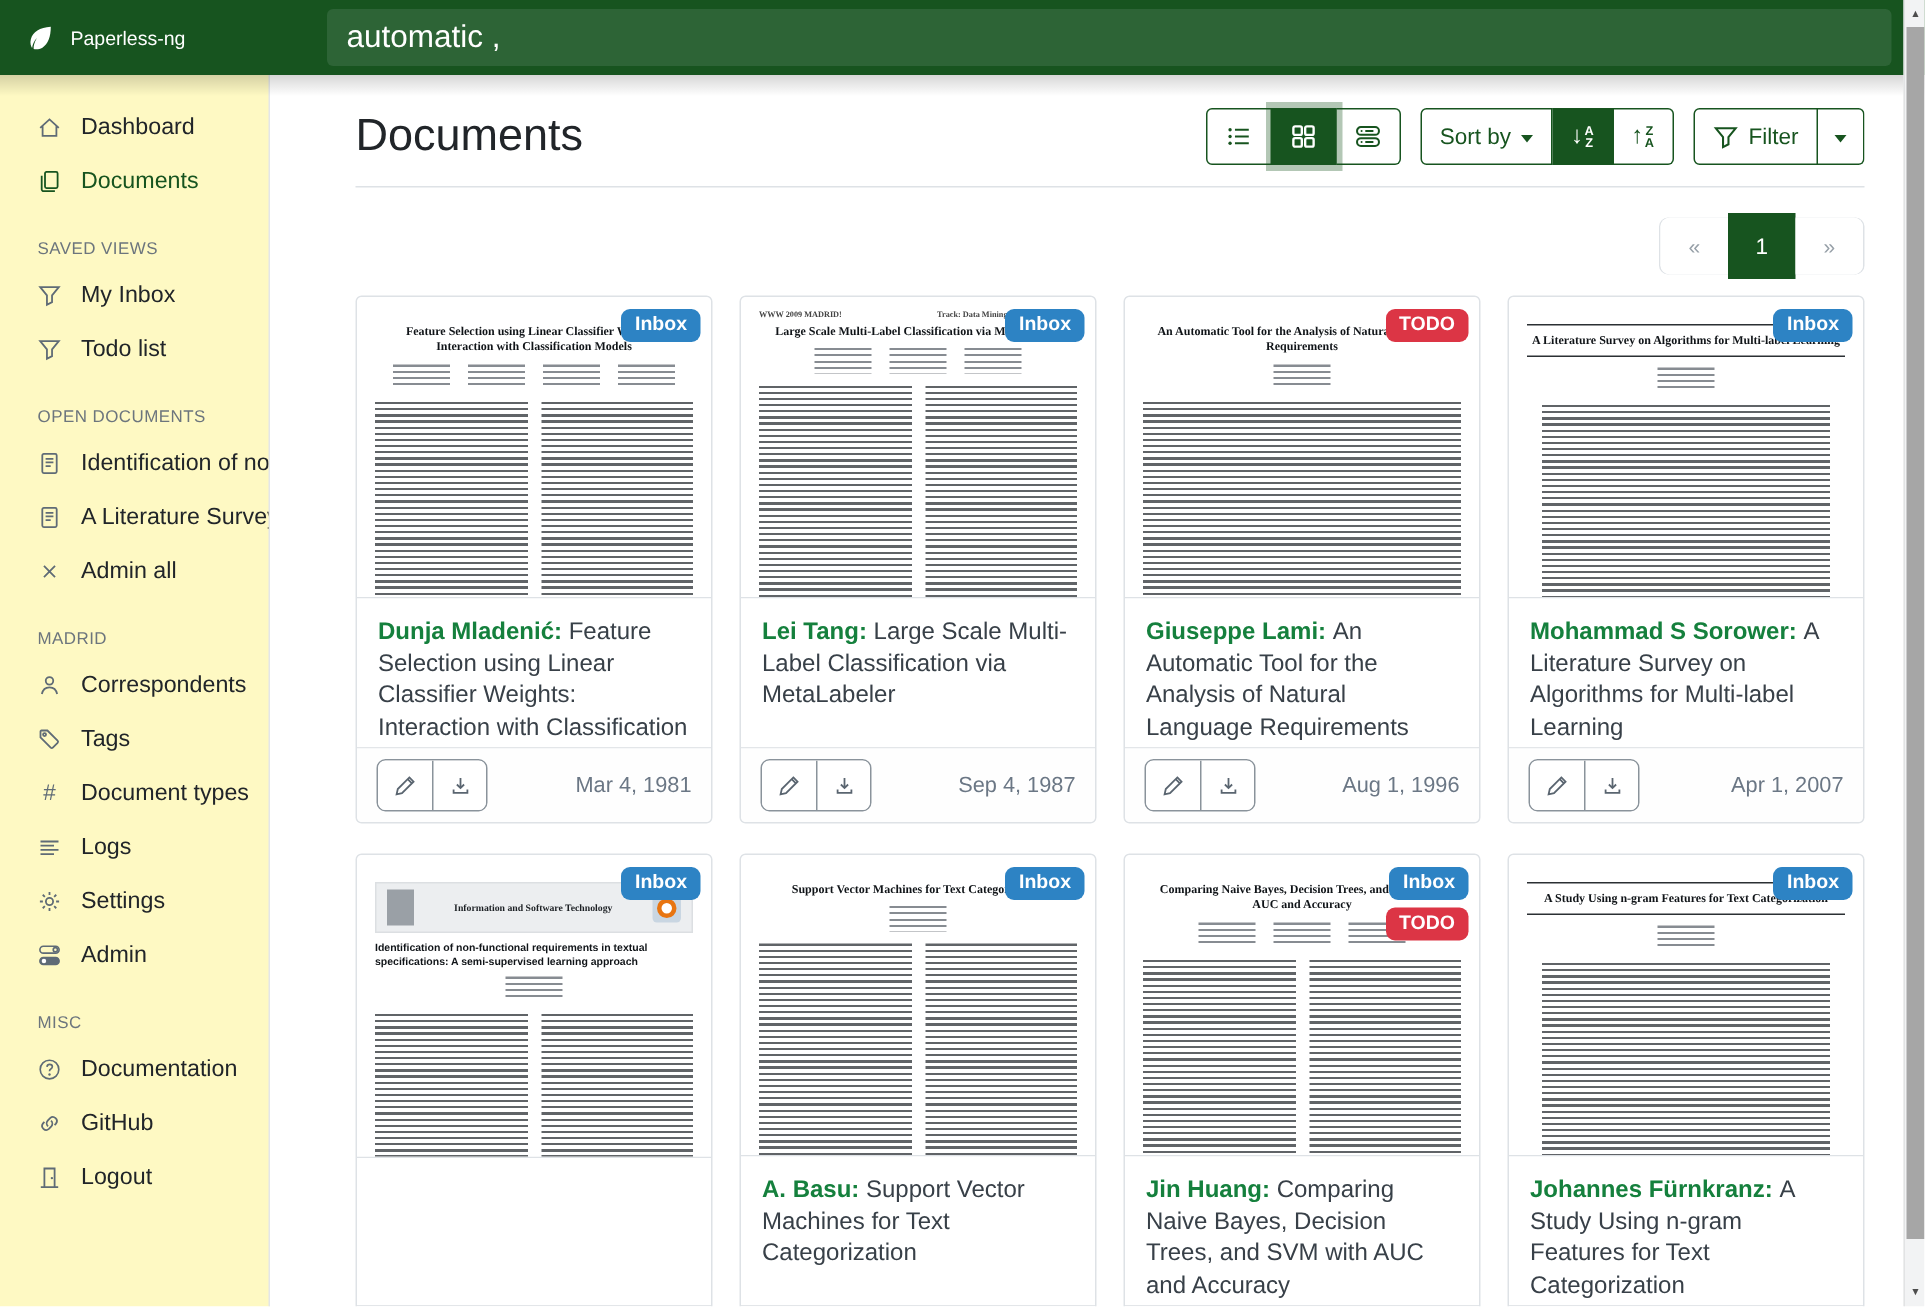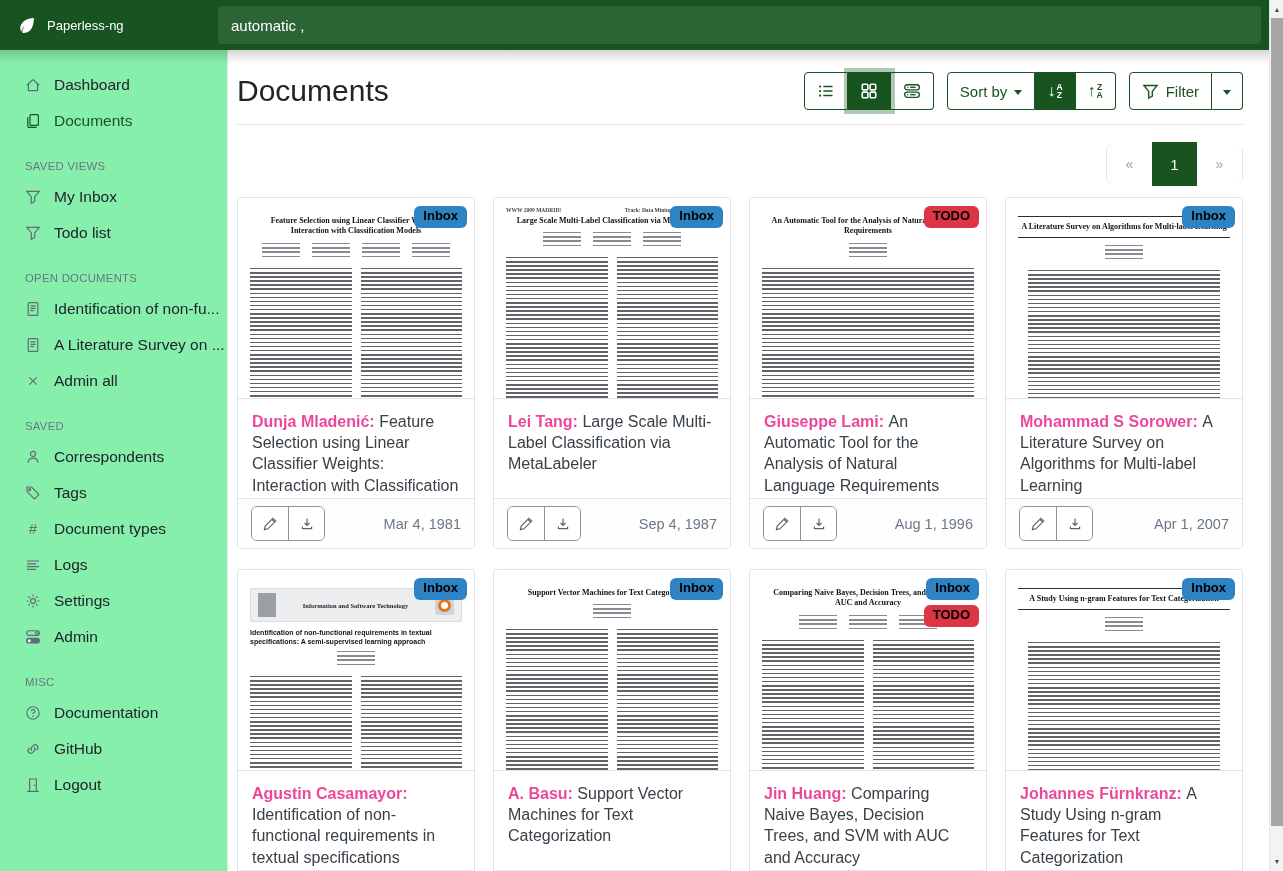--- a/index.html
+++ b/index.html
@@ -15,33 +15,33 @@
     position:absolute; top:0; left:0; right:0; height:50px;
     background:#17541f; display:flex; align-items:center; z-index:30;
   }
   .brand {
     width:213px; display:flex; align-items:center; gap:11px;
     padding-left:17px; color:#fff; font-size:13px; cursor:pointer;
   }
   .search-wrap { flex:1; padding:6px 22px 6px 5px; }
   .search-input {
     width:100%; height:38px; border:none; border-radius:4px;
-    background:#2d6436; color:#fff; font-size:15px; padding:16px 13px;
+    background:#2d6436; color:#fff; font-size:21px; padding:16px 13px;
     font-family:"Liberation Sans", sans-serif; outline:none;
   }
   .top-shadow {
     position:absolute; top:50px; left:0; right:0; height:14px; z-index:25;
     background:linear-gradient(to bottom, rgba(0,0,0,.16), rgba(0,0,0,0));
     pointer-events:none;
   }
 
   
   .sidebar {
-    position:absolute; top:50px; left:0; bottom:0; width:228px;
-    background:#86efac; border-right:1px solid #e3e6e9; padding-top:17px;
+    position:absolute; top:50px; left:0; bottom:0; width:180px;
+    background:#fef9c3; border-right:1px solid #e3e6e9; padding-top:17px;
     z-index:20; overflow:hidden;
   }
   .nav-item {
     display:flex; align-items:center; gap:13px;
     padding:9px 10px 9px 25px; font-size:15.5px; color:#212529; cursor:pointer;
     white-space:nowrap;
   }
   .nav-item .ico { color:#5f6b76; width:16px; height:16px; flex:0 0 16px; }
   .nav-item.active, .nav-item.active .ico { color:#17541f; }
   .section-label {
@@ -103,21 +103,21 @@
   }
   .card {
     position:relative; border:1px solid #dee2e6; border-radius:4px;
     background:#fff; height:352px; display:flex; flex-direction:column;
   }
   .badges {
     position:absolute; top:8px; right:7px; display:flex; flex-direction:column;
     align-items:flex-end; gap:5px; z-index:3;
   }
   .badge {
-    color:#000000; font-weight:700; font-size:13px; padding:3px 9px 4px;
+    color:#ffffff; font-weight:700; font-size:13px; padding:3px 9px 4px;
     border-radius:6px; cursor:pointer; line-height:1.15;
   }
   .thumb {
     height:202px; border-bottom:1px solid #dee2e6; overflow:hidden; cursor:pointer;
     padding:9px 12px 0; font-family:"Liberation Serif", serif; background:#fff;
     border-radius:4px 4px 0 0;
   }
   .t-note { font-size:5.5px; color:#444; margin-bottom:3px; min-height:6px;
     font-weight:700; display:flex; justify-content:space-between; }
   .t-title {
@@ -155,21 +155,21 @@
   .v-elsevier .t-orb i {
     width:13px; height:13px; border-radius:50%; background:#fff;
     border:3.5px solid #e87511; display:block;
   }
   .v-elsevier .t-title { text-align:left; font-size:7px; margin:0 0 5px; font-family:"Liberation Sans", sans-serif; }
 
   .title-block {
     padding:12px 14px 0; height:100px; font-size:16px; line-height:1.33;
     color:#384048; overflow:hidden; cursor:pointer;
   }
-  .title-block b { color:#ec4899;margin-top:17px; }
+  .title-block b { color:#15803d;margin-top:17px; }
   .card-footer {
     margin-top:auto; border-top:1px solid #e3e6e9; background:#fefefe;
     height:50px; padding:0 13px; display:flex; align-items:center;
     justify-content:space-between; border-radius:0 0 4px 4px;
   }
   .mini-group { display:inline-flex; border:1px solid #8a939b; border-radius:6px; overflow:hidden; }
   .mini-btn {
     width:36px; height:33px; background:#fff; border:none; color:#5a6570;
     display:flex; align-items:center; justify-content:center; cursor:pointer;
   }
@@ -268,21 +268,21 @@
   </div>
   <div class="nav-item">
     <span class="ico">
       <svg width="16" height="16" viewBox="0 0 16 16" fill="none" stroke="currentColor" stroke-width="1.2">
         <path d="M4.3 4.3l7.4 7.4M11.7 4.3l-7.4 7.4"></path>
       </svg>
     </span>
     <span>Admin all</span>
   </div>
 
-  <div class="section-label">SAVED</div>
+  <div class="section-label">MADRID</div>
   <div class="nav-item">
     <span class="ico">
       <svg width="16" height="16" viewBox="0 0 16 16" fill="none" stroke="currentColor" stroke-width="1.2">
         <circle cx="8" cy="4.9" r="2.5"></circle>
           <path d="M2.9 13.7c.6-3 2.8-4.5 5.1-4.5s4.5 1.5 5.1 4.5"></path>
       </svg>
     </span>
     <span>Correspondents</span>
   </div>
   <div class="nav-item">
@@ -642,23 +642,20 @@
       </div>
       <div class="t-title">Identification of non-functional requirements in textual specifications: A semi-supervised learning approach</div>
       <div class="t-authors">
         <span class="t-au"></span>
       </div>
       <div class="t-cols">
         <span class="t-col"></span>
             <span class="t-col"></span>
       </div>
     </div>
-    <div class="title-block">
-      <b>Agustin Casamayor: </b><span>Identification of non-functional requirements in textual specifications</span>
-    </div>
     <div class="card-footer">
       
       
     </div>
   </div>
 
   <div class="card v-twocol a-1">
     <div class="badges">
           <span class="badge" style="background: rgb(45, 131, 196);">Inbox</span>
         </div>

